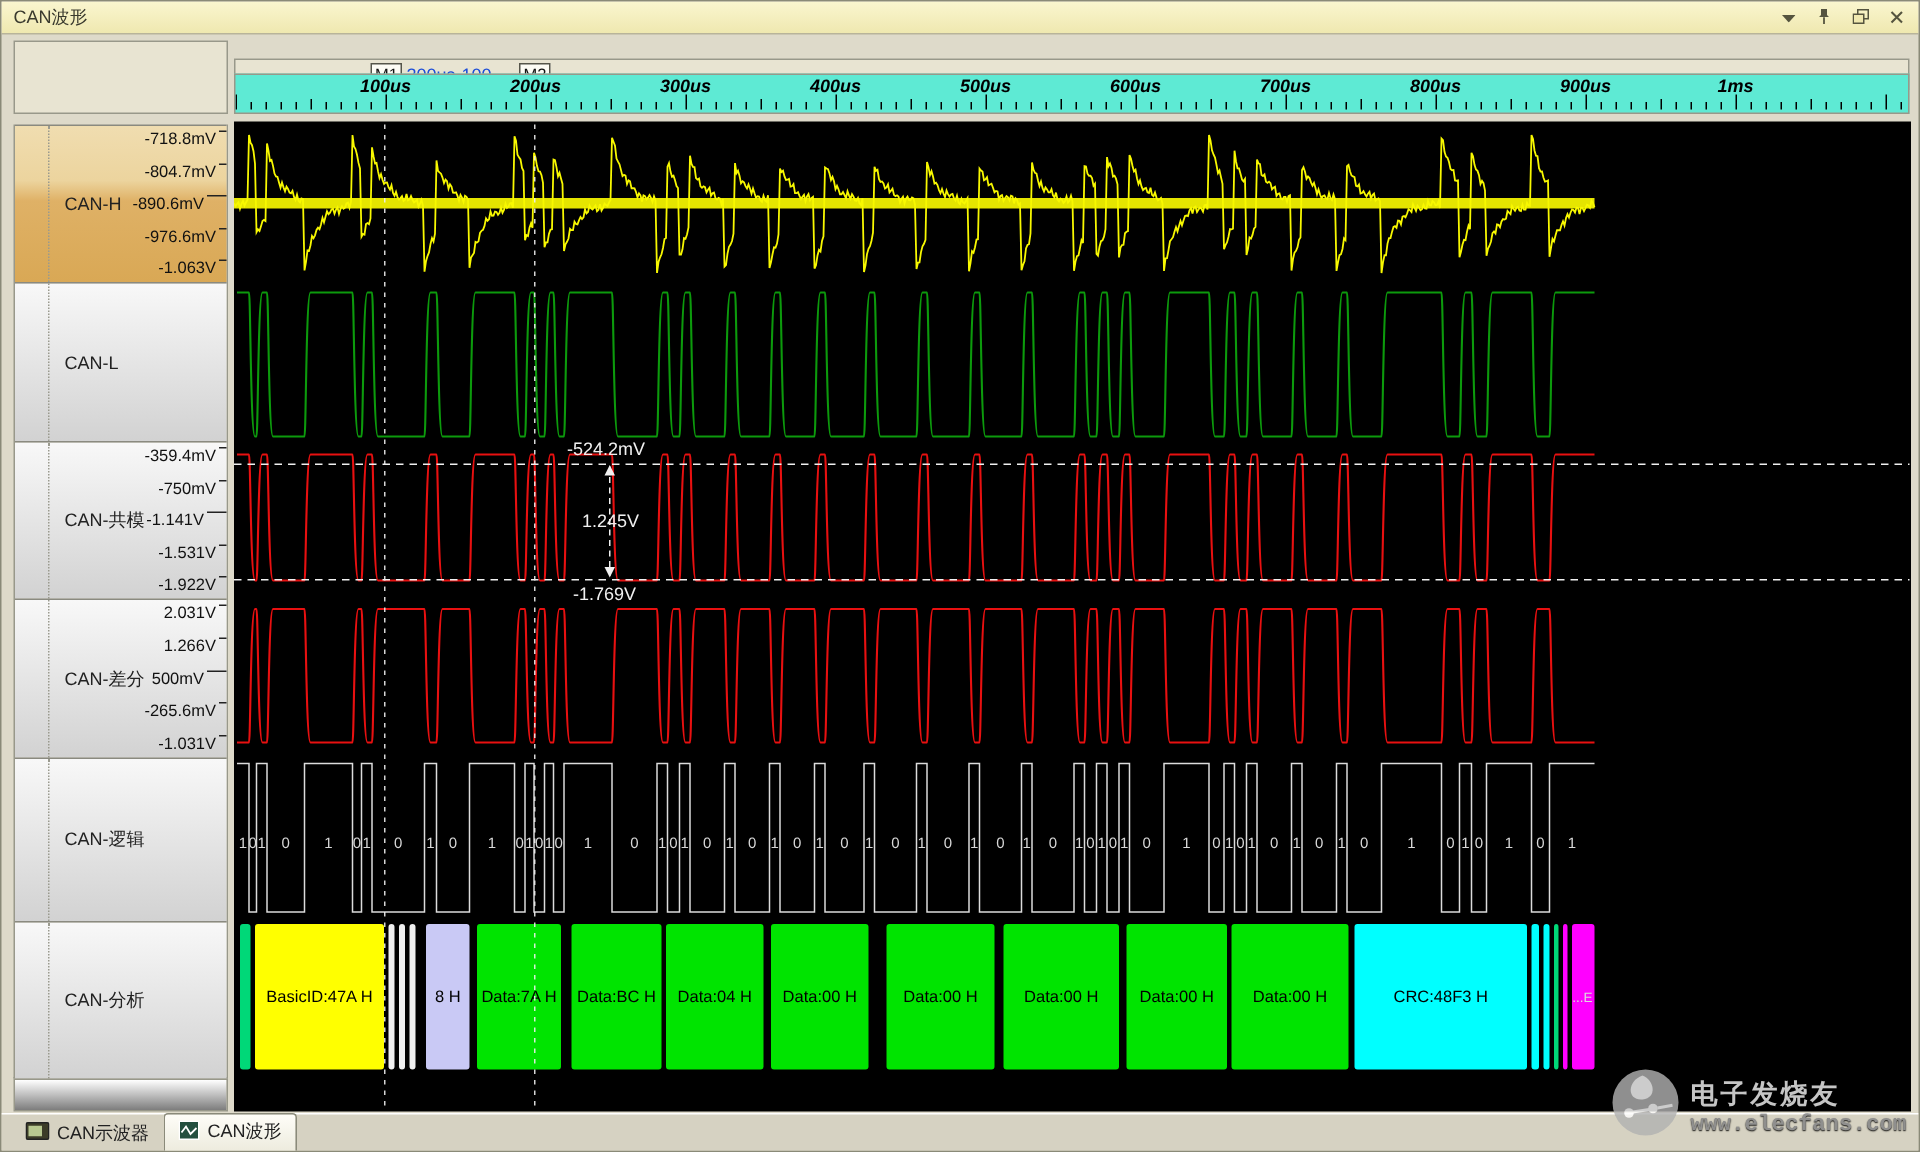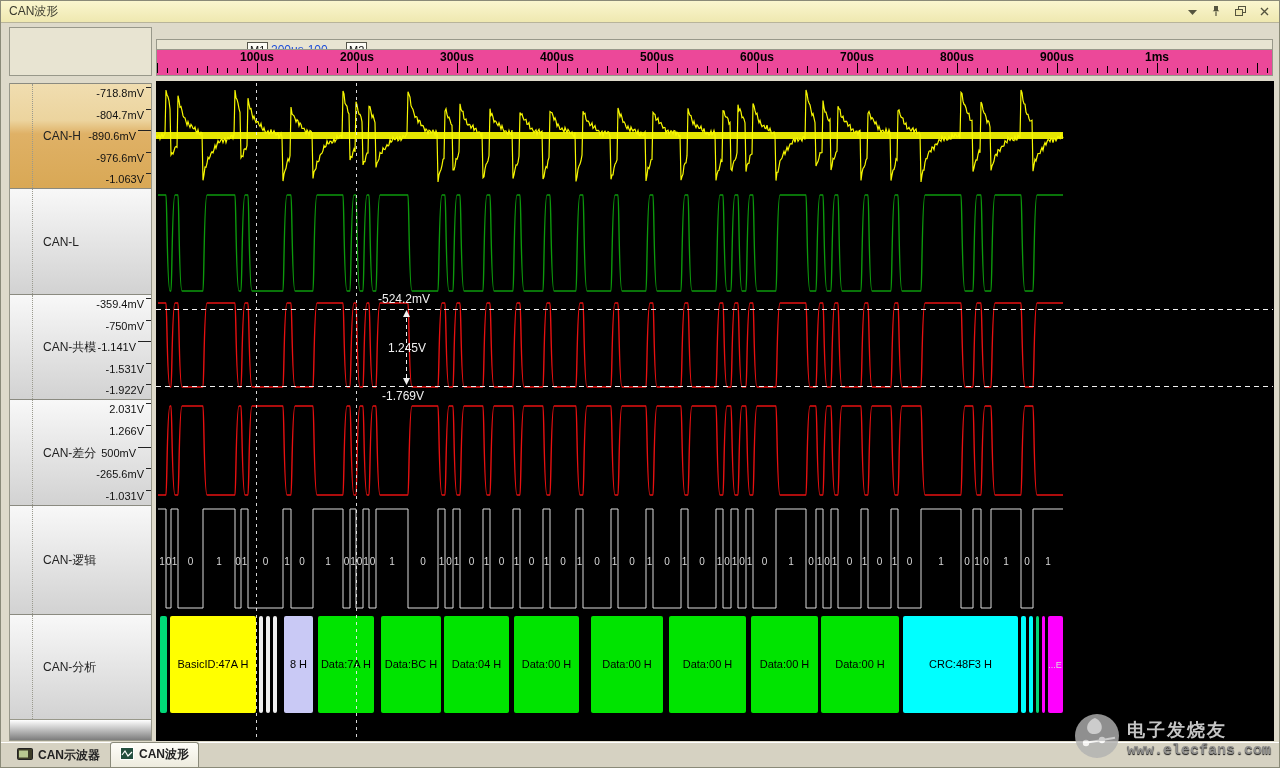--- a/index.html
+++ b/index.html
@@ -7,35 +7,35 @@
   .win{position:relative;width:1280px;height:768px;background:#dedaca;border:1px solid #8a8a78;box-sizing:border-box;overflow:hidden;}
   .titlebar{position:absolute;left:0;top:0;right:0;height:22px;background:linear-gradient(#faf6cf,#efe8b0);border-bottom:1px solid #b8b49a;display:flex;align-items:center;padding:0 8px;box-sizing:border-box;}
   .title{font-size:12px;color:#3a3a2e;}
   .controls{margin-left:auto;display:flex;gap:10px;color:#55543f;}
   .tbtn{width:14px;height:14px;display:flex;align-items:center;justify-content:center;cursor:pointer;}
   .sb-header{position:absolute;left:8px;top:26px;width:143px;height:49px;background:#e8e4d2;border:1px solid #98988a;box-sizing:border-box;}
   .marker-bar{position:absolute;left:155px;top:38px;width:1117px;height:21px;background:#e8e4d2;border:1px solid #98988a;box-sizing:border-box;}
   .mbox{position:absolute;top:2px;height:14px;background:#fdfcf5;border:1px solid #55554a;font-size:11px;line-height:14px;padding:0 2px;color:#111;cursor:pointer;}
   .mdelta{position:absolute;left:114px;top:3px;font-size:12px;color:#1d4ed8;white-space:nowrap;}
   .marker-dash{position:absolute;left:93px;top:14px;}
-  .ruler{position:absolute;left:155px;top:48px;width:1117px;height:27px;background:#ec4899;border:1px solid #98988a;box-sizing:border-box;}
+  .ruler{position:absolute;left:155px;top:48px;width:1117px;height:27px;background:#5eead4;border:1px solid #98988a;box-sizing:border-box;font-style:italic;}
   .sidebar{position:absolute;left:8px;top:82px;width:143px;height:636px;border-left:1px solid #98988a;border-right:1px solid #98988a;border-bottom:1px solid #98988a;box-sizing:border-box;}
   .ch-row{position:relative;border-top:1px solid #8a8a80;background:linear-gradient(#f8f8f8,#d2d2d2);box-sizing:border-box;cursor:pointer;}
   .ch-row.sel{background:linear-gradient(#f0ddb0 0%,#ecd49e 35%,#dfb166 48%,#d9a855 100%);}
   .ch-connector{position:absolute;left:22px;top:0;bottom:0;border-left:1px dotted #9a9a8e;}
   .ch-name{position:absolute;left:33px;top:50%;transform:translateY(-50%);font-size:12px;color:#222;white-space:nowrap;}
   .ch-scale{position:absolute;right:0;top:3px;bottom:3px;display:flex;flex-direction:column;justify-content:space-between;align-items:flex-end;}
   .ch-tickrow{display:flex;align-items:flex-start;font-size:11px;color:#111;}
   .ch-tick{display:inline-block;height:1px;background:#222;width:5px;margin-left:2px;}
   .ch-tick.mid{width:13px;}
   .sb-foot{position:absolute;left:8px;top:718px;width:143px;height:22px;background:linear-gradient(#ffffff,#7d7d7d);border:1px solid #98988a;box-sizing:border-box;}
   .plot{position:absolute;left:155px;top:80px;width:1118px;height:660px;background:#000;}
   .plot svg{position:absolute;left:0;top:0;}
   .tabbar{position:absolute;left:0;top:741px;width:100%;height:27px;background:#d6d2c2;border-top:1px solid #ffffff;display:flex;align-items:flex-end;padding-left:6px;box-sizing:border-box;}
-  .tab{display:flex;align-items:center;gap:5px;font-size:12px;color:#222;padding:3px 9px 4px;border:1px solid transparent;cursor:pointer;font-weight:bold;}
+  .tab{display:flex;align-items:center;gap:5px;font-size:12px;color:#222;padding:3px 9px 4px;border:1px solid transparent;cursor:pointer;}
   .tab.active{background:linear-gradient(#fefdf8,#eceadc);border:1px solid #8a8a7a;border-bottom:none;border-radius:3px 3px 0 0;padding-bottom:6px;}
   .watermark{position:absolute;right:8px;bottom:4px;display:flex;align-items:center;gap:7px;opacity:.92;pointer-events:none;}
   .wm-title{font-size:18px;font-weight:bold;color:#d6d6d6;text-shadow:1px 1px 2px #000;letter-spacing:2px;}
   .wm-url{font-size:15px;font-weight:bold;color:#8a8a8a;text-shadow:0 1px 1px #000;font-family:Liberation Mono, monospace;}
 </style>
 </head>
 <body>
 
 <div class="win">
 

